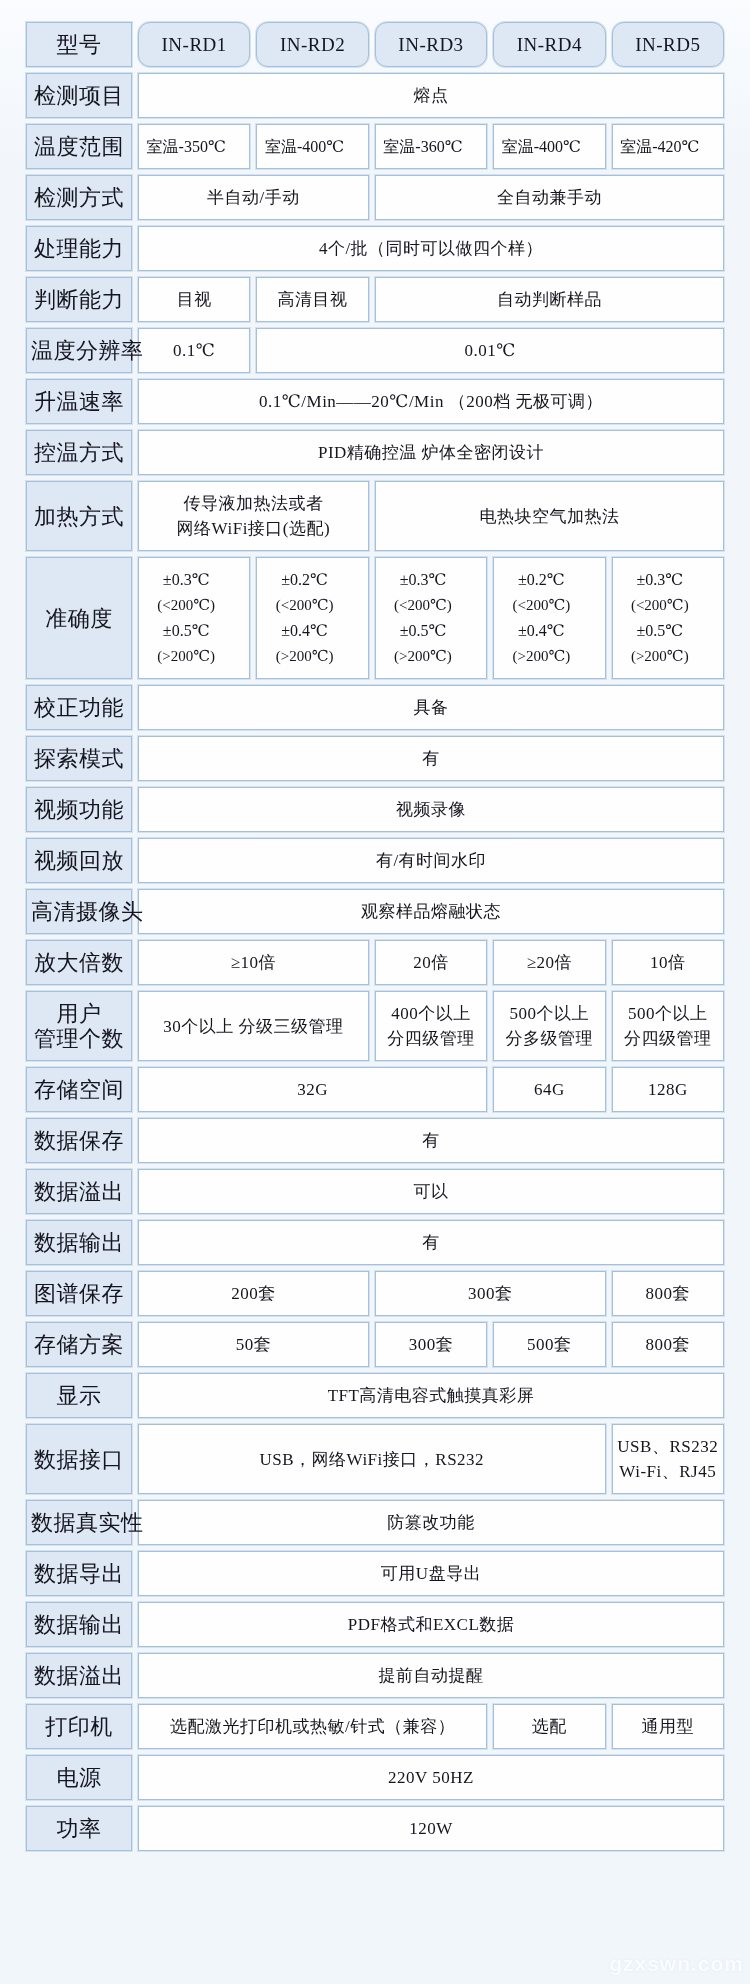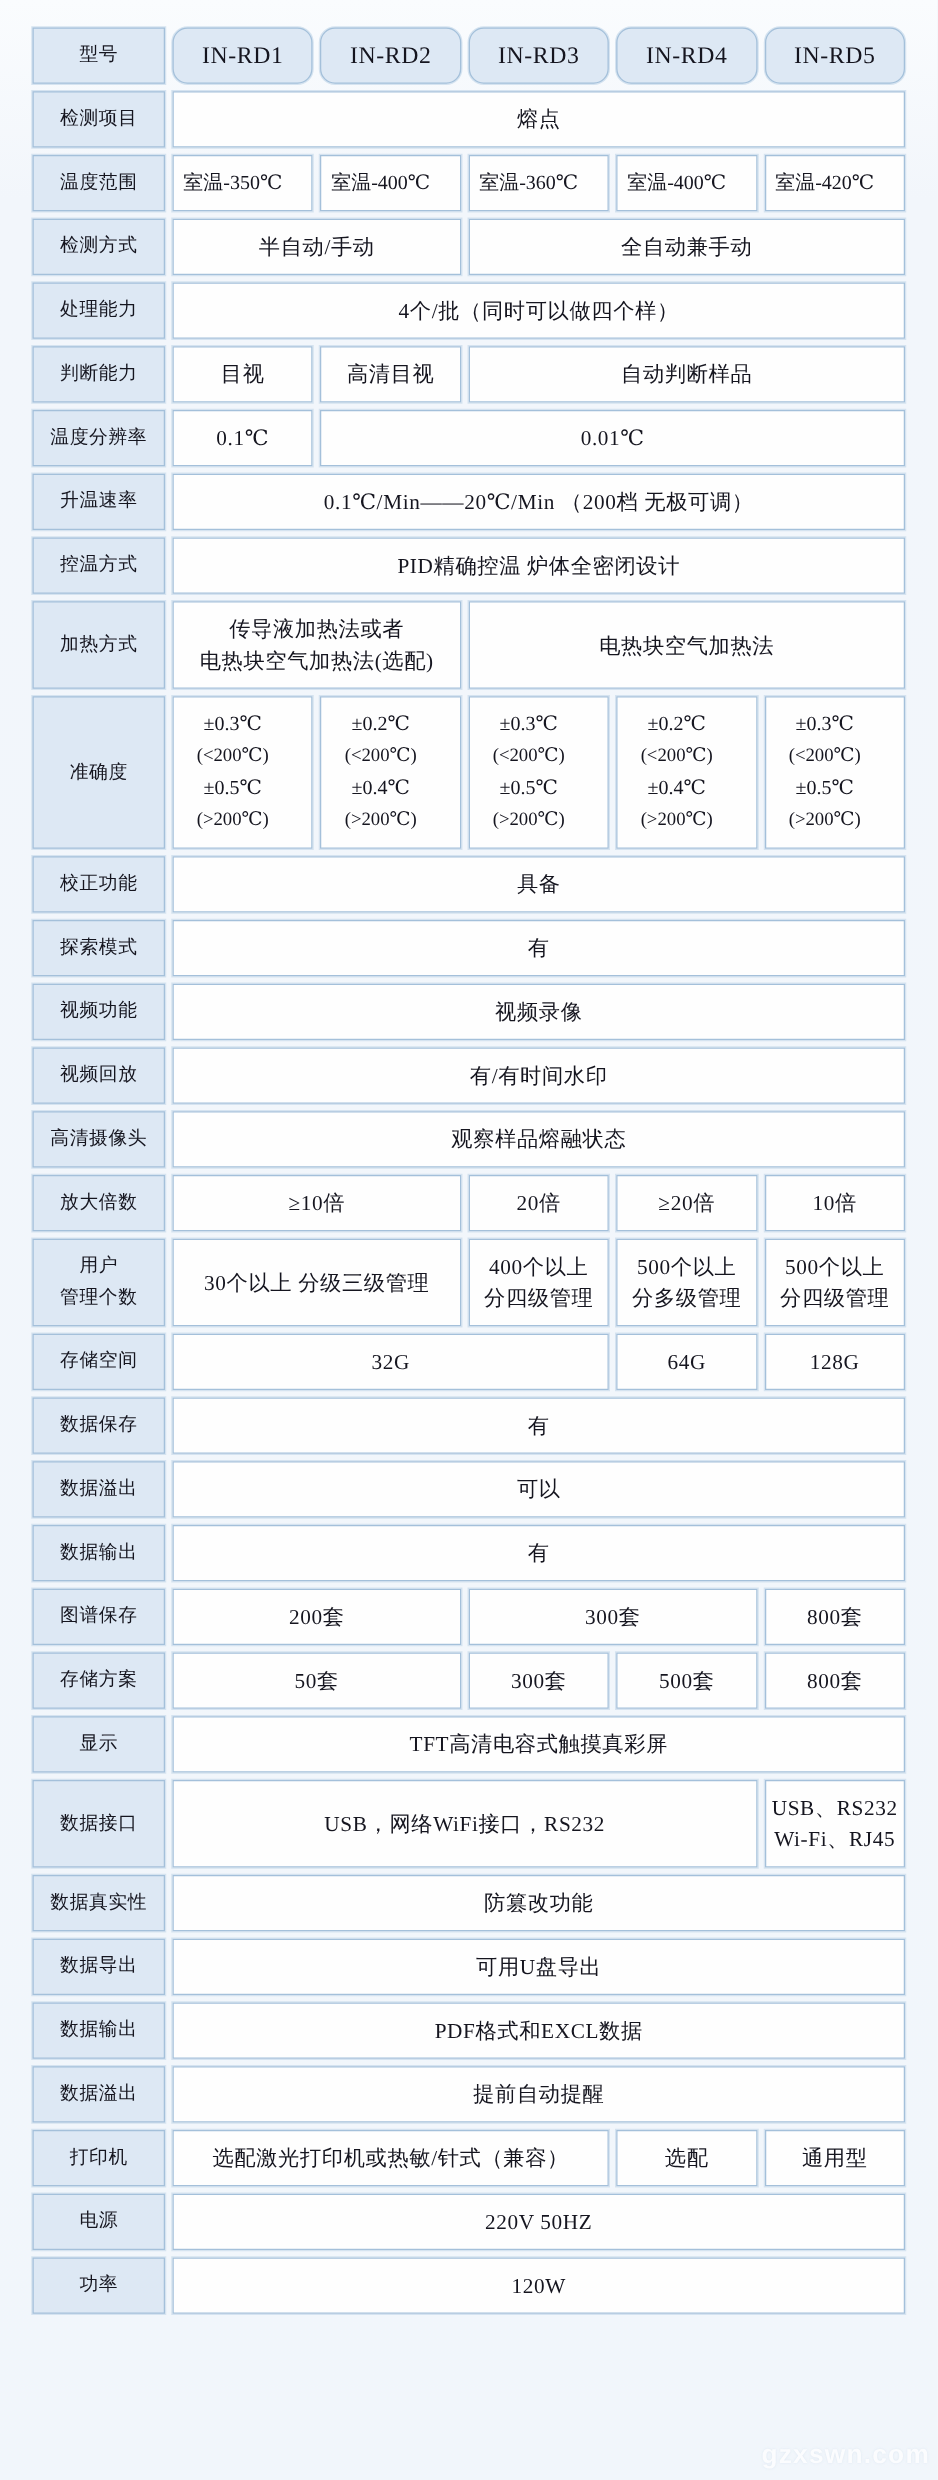--- a/index.html
+++ b/index.html
@@ -34,22 +34,21 @@
     text-align: center;
     vertical-align: middle;
     padding: 9px 4px;
     font-size: 17px;
     line-height: 25px;
     letter-spacing: 0.5px;
     word-break: keep-all;
   }
   td.label-cell {
     background: #dde8f4;
-    font-size: 15px;
-    font-family: Liberation Mono, monospace;
+    font-size: 22px;
   }
   td.value-cell {
     background: #fefefe;
   }
   td.header-cell {
     background: #dde8f4;
     font-size: 19px;
     border-radius: 12px;
   }
   td .sub {
@@ -132,21 +131,21 @@
         <tr>
           <td class="label-cell">升温速率</td>
           <td colspan="5" class="value-cell"><span>0.1℃/Min——20℃/Min （200档 无极可调）</span></td>
         </tr>
         <tr>
           <td class="label-cell">控温方式</td>
           <td colspan="5" class="value-cell"><span>PID精确控温 炉体全密闭设计</span></td>
         </tr>
         <tr>
           <td class="label-cell">加热方式</td>
-          <td colspan="2" class="value-cell"><span>传导液加热法或者</span><br><span>电热块空气加热法(选配)</span></td>
+          <td colspan="2" class="value-cell"><span>传导液加热法或者</span><br><span>网络WiFi接口(选配)</span></td>
           <td colspan="3" class="value-cell"><span>电热块空气加热法</span></td>
         </tr>
         <tr>
           <td class="label-cell">准确度</td>
           <td colspan="1" class="value-cell dense"><span>±0.3℃</span><span class="sub">(&lt;200℃)</span><br><span>±0.5℃</span><span class="sub">(&gt;200℃)</span></td>
           <td colspan="1" class="value-cell dense"><span>±0.2℃</span><span class="sub">(&lt;200℃)</span><br><span>±0.4℃</span><span class="sub">(&gt;200℃)</span></td>
           <td colspan="1" class="value-cell dense"><span>±0.3℃</span><span class="sub">(&lt;200℃)</span><br><span>±0.5℃</span><span class="sub">(&gt;200℃)</span></td>
           <td colspan="1" class="value-cell dense"><span>±0.2℃</span><span class="sub">(&lt;200℃)</span><br><span>±0.4℃</span><span class="sub">(&gt;200℃)</span></td>
           <td colspan="1" class="value-cell dense"><span>±0.3℃</span><span class="sub">(&lt;200℃)</span><br><span>±0.5℃</span><span class="sub">(&gt;200℃)</span></td>
         </tr>

